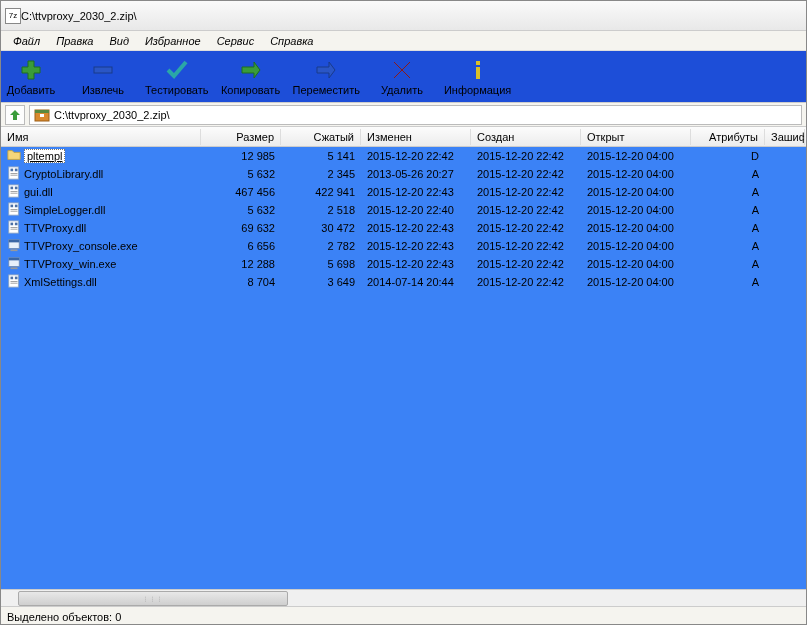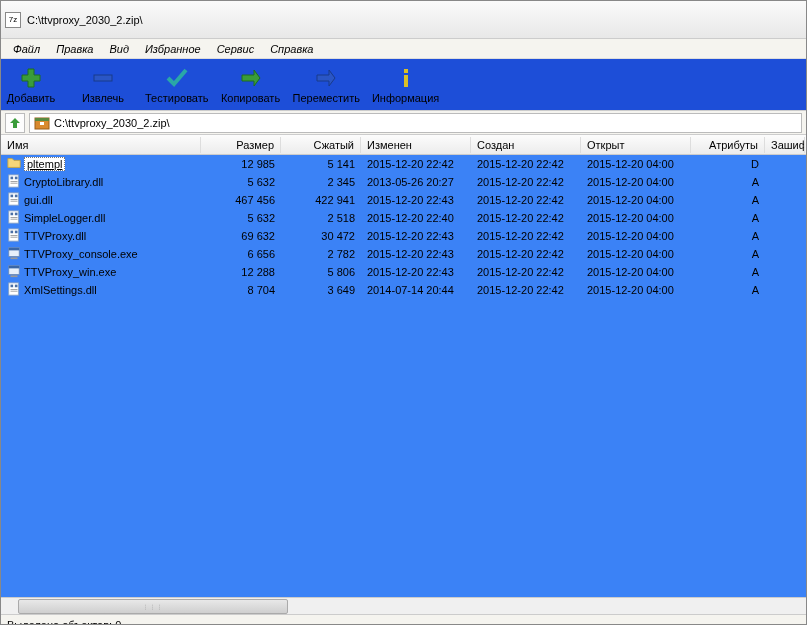--- a/index.html
+++ b/index.html
@@ -7,27 +7,26 @@
       font-family: Tahoma, Arial, sans-serif;
       font-size: 11px;
       background: #ece9d8;
       color: #000;
       width: 807px;
       height: 625px;
       overflow: hidden;
       border: 1px solid #888;
     }
     .titlebar {
-      height: 38px;
+      height: 30px;
       background: linear-gradient(#fafafa, #e8e8e8);
       border-bottom: 1px solid #ccc;
       display: flex;
       align-items: center;
       padding: 0 4px;
-      gap: 6px;
     }
     .titlebar-icon {
       width: 16px;
       height: 16px;
       display: flex;
       align-items: center;
       justify-content: center;
       border: 1px solid #888;
       font-size: 8px;
       background: #fff;
@@ -228,20 +227,26 @@
     <span class="tool-label">Копировать</span>
   </div>
   <div class="tool-btn">
     <svg class="tool-icon" viewBox="0 0 24 24">
         <path fill="#2a56c6" stroke="#193a8a" d="M3 9h12V4l6 8-6 8v-5H3z"></path>
       </svg>
     <span class="tool-label">Переместить</span>
   </div>
   <div class="tool-btn">
     <svg class="tool-icon" viewBox="0 0 24 24">
+        <path fill="#d12b2b" stroke="#8a1a1a" stroke-width="1" d="M4 4l16 16M20 4L4 20"></path>
+      </svg>
+    <span class="tool-label">Удалить</span>
+  </div>
+  <div class="tool-btn">
+    <svg class="tool-icon" viewBox="0 0 24 24">
         <rect x="10" y="3" width="4" height="4" fill="#d9c028"></rect>
         <rect x="10" y="9" width="4" height="12" fill="#d9c028"></rect>
       </svg>
     <span class="tool-label">Информация</span>
   </div>
 </div>
 
 <div class="addressbar">
   <div class="up-btn">
     <svg width="12" height="12" viewBox="0 0 12 12">
@@ -375,21 +380,21 @@
       <div class="list-row">
         <div class="cell cell-name">
           <span><svg class="file-icon" viewBox="0 0 16 16">
               <rect x="2" y="2" width="12" height="10" fill="#e8f0fa" stroke="#6a8ab8"></rect>
               <rect x="2" y="2" width="12" height="3" fill="#3a66a5"></rect>
               <rect x="4" y="13" width="8" height="2" fill="#999"></rect>
             </svg></span>
           <span class="name-text">TTVProxy_win.exe</span>
         </div>
         <div class="cell cell-size">12 288</div>
-        <div class="cell cell-packed">5 806</div>
+        <div class="cell cell-packed">5 698</div>
         <div class="cell cell-modified">2015-12-20 22:43</div>
         <div class="cell cell-created">2015-12-20 22:42</div>
         <div class="cell cell-opened">2015-12-20 04:00</div>
         <div class="cell cell-attr">A</div>
       </div>
       <div class="list-row">
         <div class="cell cell-name">
           <span><svg class="file-icon" viewBox="0 0 16 16">
               <rect x="2" y="1" width="11" height="14" fill="#fff" stroke="#8aa4c4"></rect>
               <rect x="4" y="3" width="3" height="3" fill="#4a6fa5"></rect>

